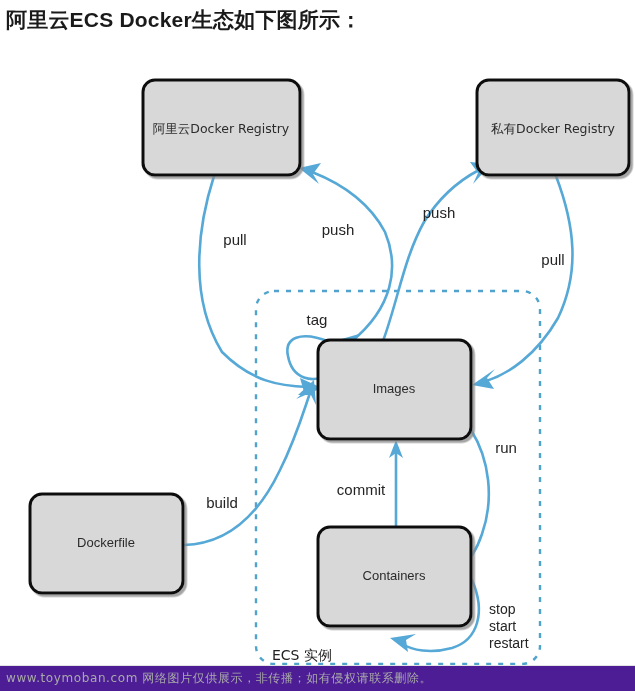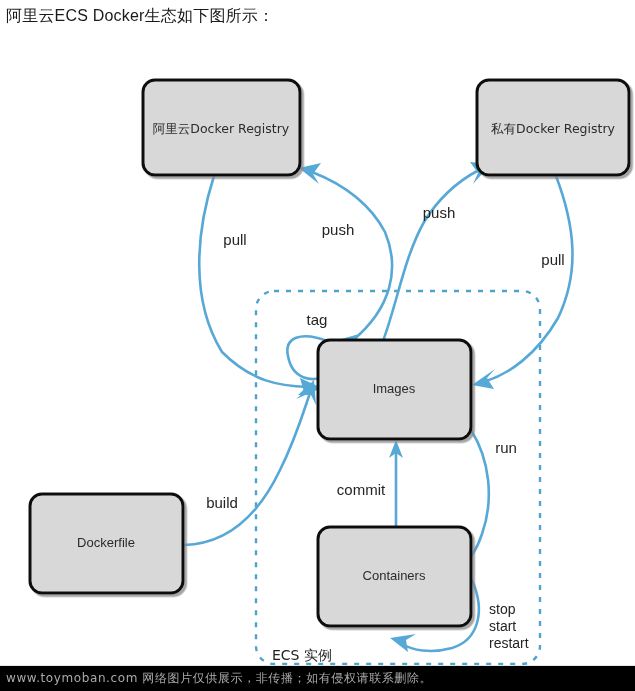--- a/index.html
+++ b/index.html
@@ -11,22 +11,22 @@
     width: 635px;
     height: 691px;
     position: relative;
     font-family: "Liberation Sans", "DejaVu Sans", sans-serif;
     overflow: hidden;
   }
   #page-title {
     position: absolute;
     left: 6px;
     top: 6px;
-    font-size: 16px;
-    font-weight: normal;
+    font-size: 21px;
+    font-weight: bold;
     color: #1a1a1a;
     letter-spacing: 0.2px;
     white-space: nowrap;
   }
   #diagram-canvas {
     position: absolute;
     left: 0;
     top: 0;
     width: 635px;
     height: 691px;
@@ -85,21 +85,21 @@
     fill: #222222;
     text-anchor: start;
     dominant-baseline: middle;
   }
   #watermark-bar {
     position: absolute;
     left: 0;
     bottom: 0;
     width: 635px;
     height: 26px;
-    background: #000000;
+    background: #4c1d95;
     border-top: 1px solid #e4e4e4;
     display: flex;
     align-items: center;
     padding-left: 6px;
     box-sizing: border-box;
   }
   #watermark-text {
     font-family: "DejaVu Sans", "Liberation Sans", sans-serif;
     font-size: 12px;
     color: #a9a9a9;

